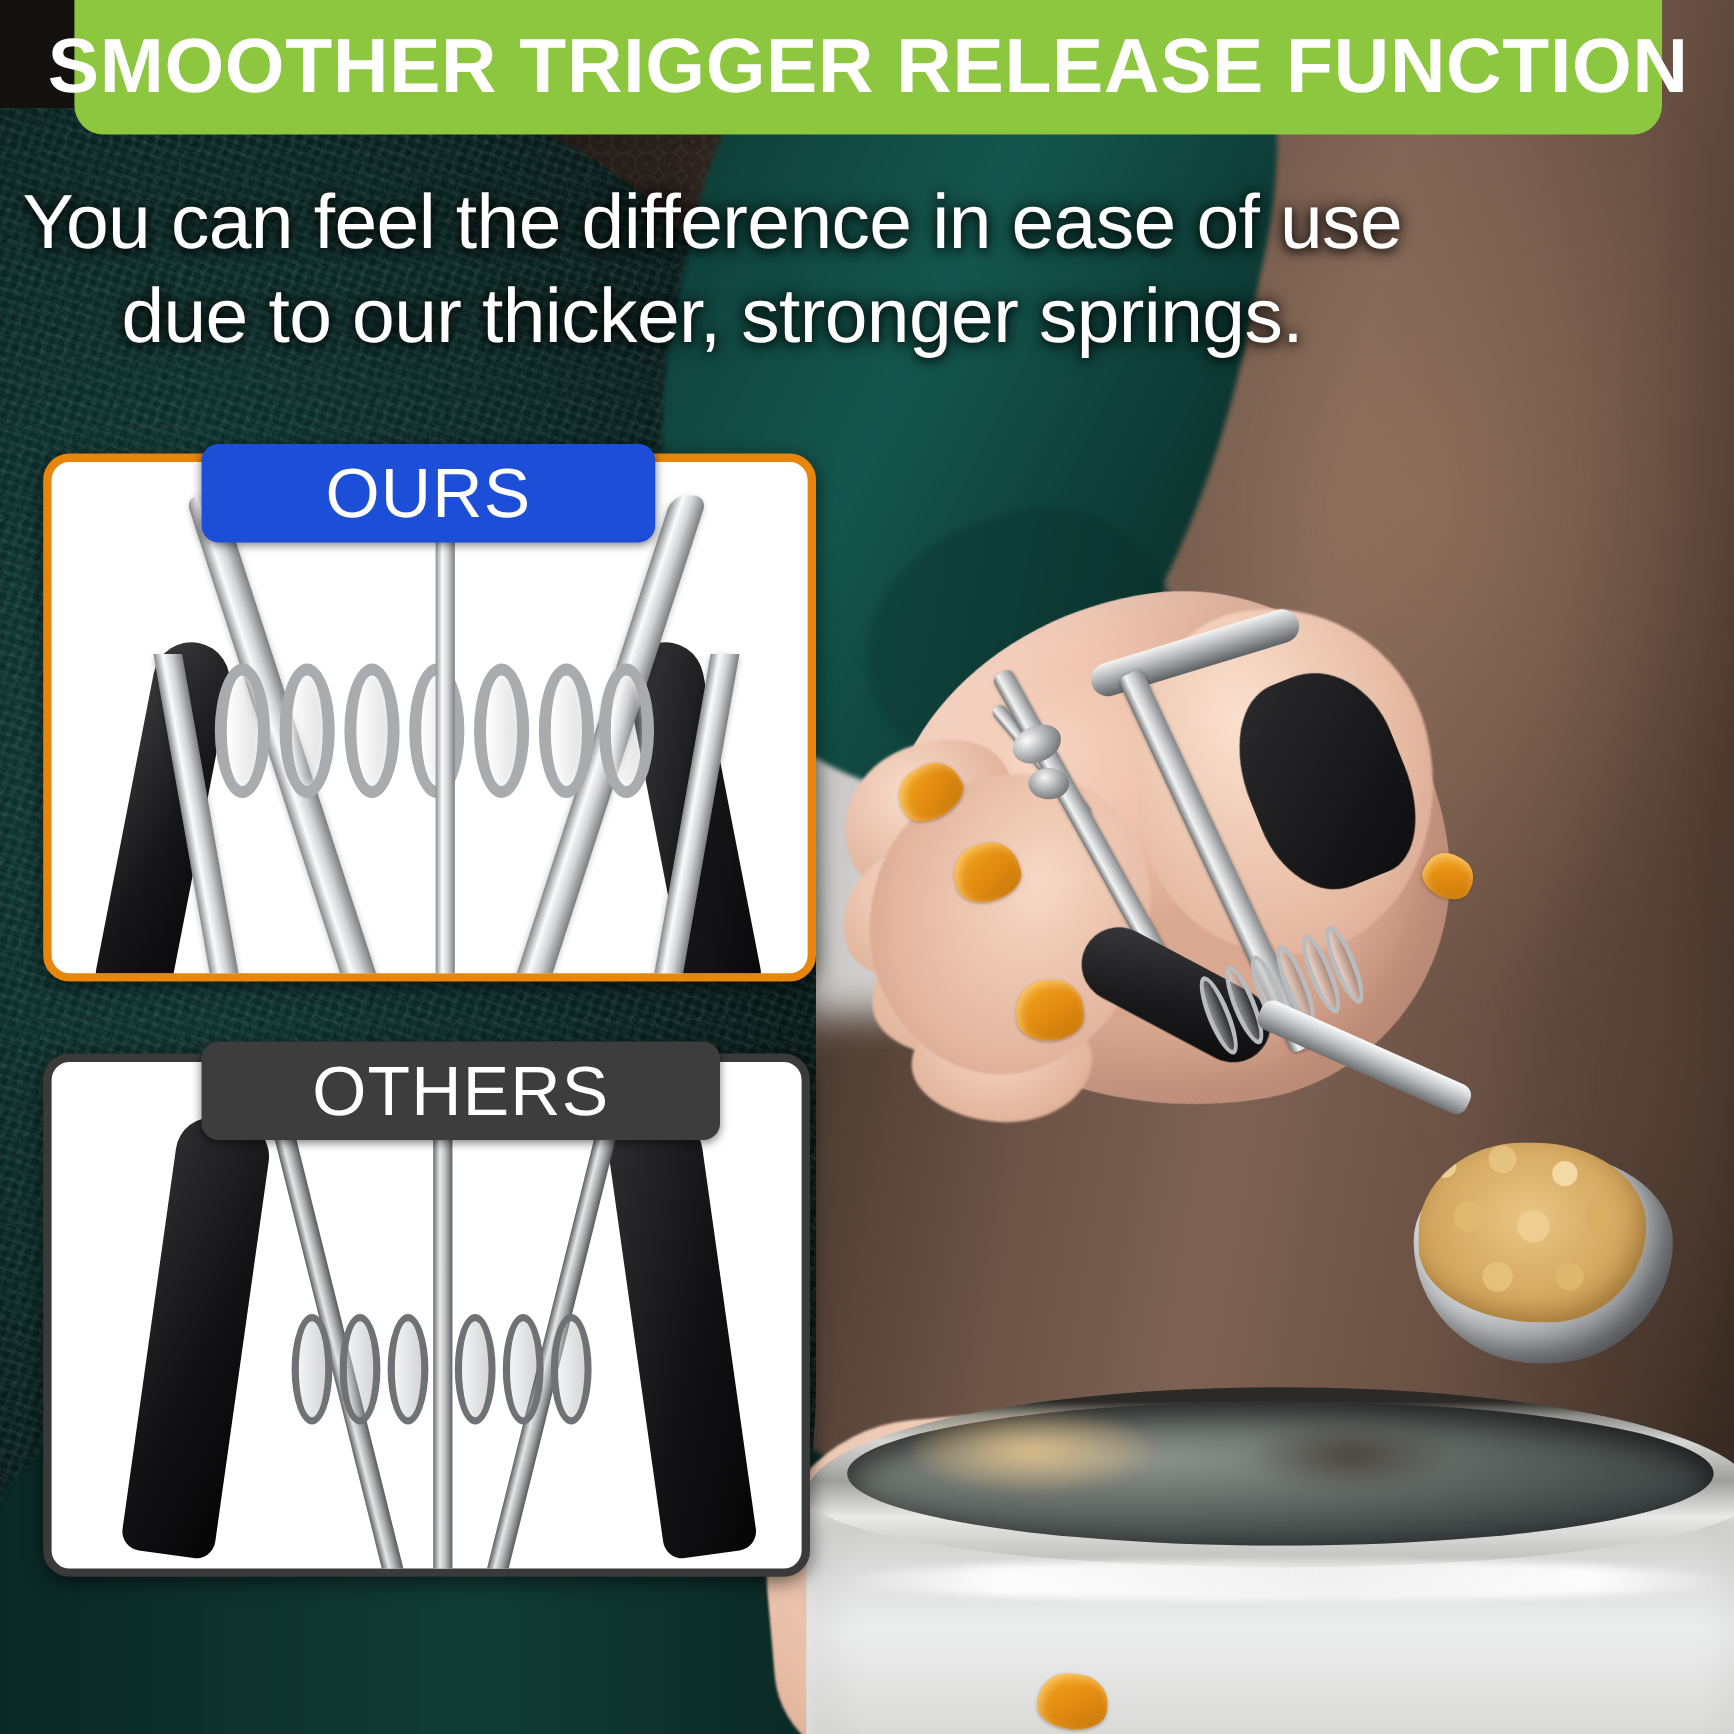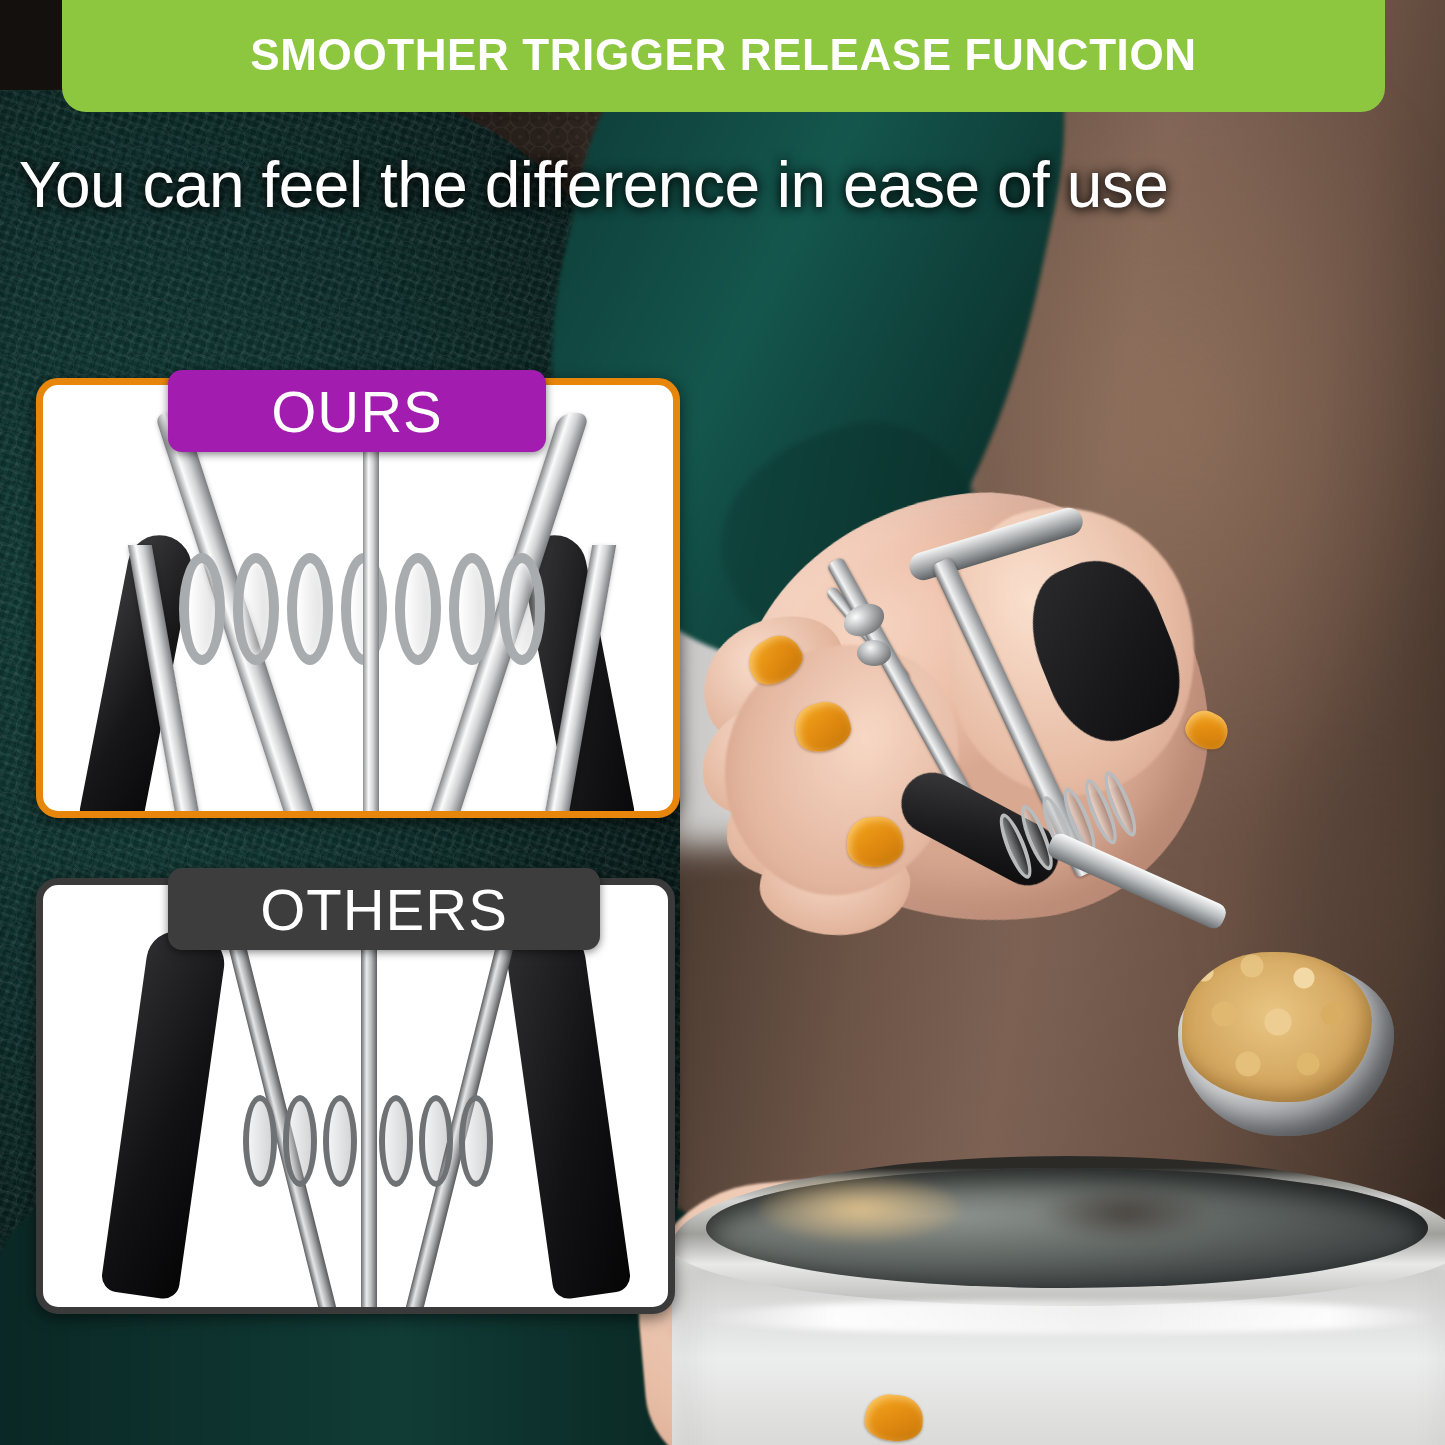--- a/index.html
+++ b/index.html
@@ -256,21 +256,21 @@
   }
 
   
   #banner{
     position:absolute; left:62px; top:-10px; width:1323px; height:122px;
     background:#8dc63f;
     border-radius:0 0 24px 24px;
     display:flex; align-items:center; justify-content:center;
   }
   #banner .txt{
-    color:#fff; font-weight:bold; font-size:44px; letter-spacing:.6px;
+    color:#fff; font-weight:bold; font-size:64px; letter-spacing:.6px;
     white-space:nowrap; padding-top:8px;
     font-family:"Liberation Sans", sans-serif;
   }
 
   
   #subtitle{
     position:absolute; left:0; top:146px; width:1187px;
     text-align:center; color:#fff;
     font-size:64px; line-height:1.22; font-weight:normal;
     text-shadow:0 0 14px rgba(0,0,0,.85), 0 2px 8px rgba(0,0,0,.7);
@@ -289,21 +289,21 @@
     border:7px solid #3a3a3a; border-radius:22px;
     box-shadow:0 4px 16px rgba(0,0,0,.55);
   }
   .plabel{
     position:absolute; display:flex; align-items:center; justify-content:center;
     color:#fff; font-size:58px; font-weight:normal; letter-spacing:1px;
     border-radius:14px;
   }
   #label-ours{
     left:168px; top:370px; width:378px; height:82px;
-    background:#a21caf; box-shadow:0 2px 8px rgba(0,0,0,.5);
+    background:#1d4ed8; box-shadow:0 2px 8px rgba(0,0,0,.5);
   }
   #label-others{
     left:168px; top:868px; width:432px; height:82px;
     background:#3d3d3d; box-shadow:0 2px 8px rgba(0,0,0,.5);
   }
 
   
   .ill{ position:absolute; inset:0; }
   .oshaft{
     position:absolute; left:320px; top:0; width:16px; height:440px;
@@ -423,20 +423,21 @@
   <div class="bowl-hl"></div>
   <div class="nail n6"></div>
 </div>
 
 <div id="banner">
   <div class="txt">SMOOTHER TRIGGER RELEASE FUNCTION</div>
 </div>
 
 <div id="subtitle">
   <div>You can feel the difference in ease of use</div>
+  <div>due to our thicker, stronger springs.</div>
 </div>
 
 <div class="panel" id="panel-ours">
   <div class="ill">
     <div class="ogrip ogripL"></div>
     <div class="ogrip ogripR"></div>
     <div class="oarm oarmL2"></div>
     <div class="oarm oarmR2"></div>
     <div class="oarm oarmL"></div>
     <div class="oarm oarmR"></div>

